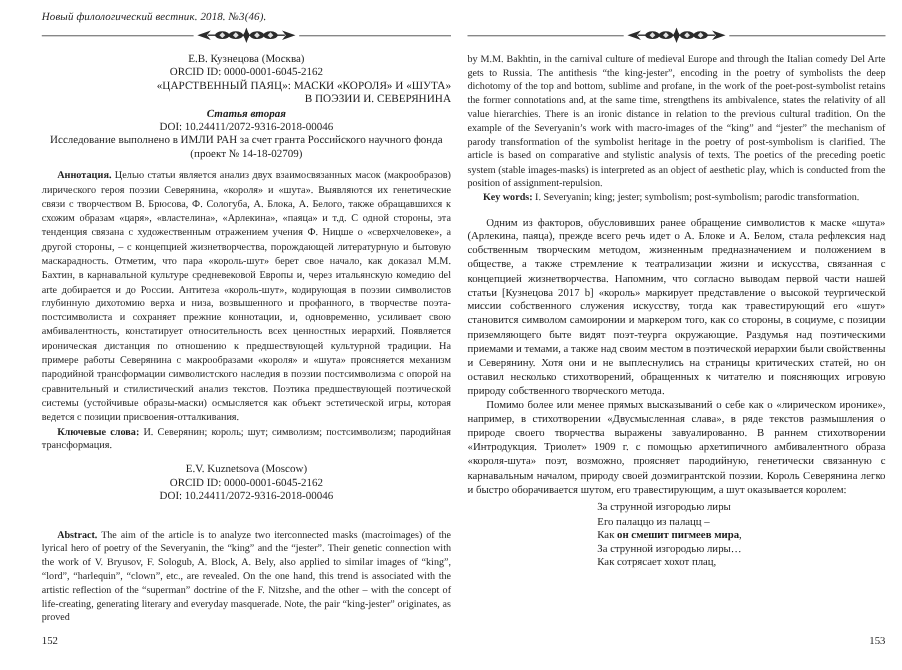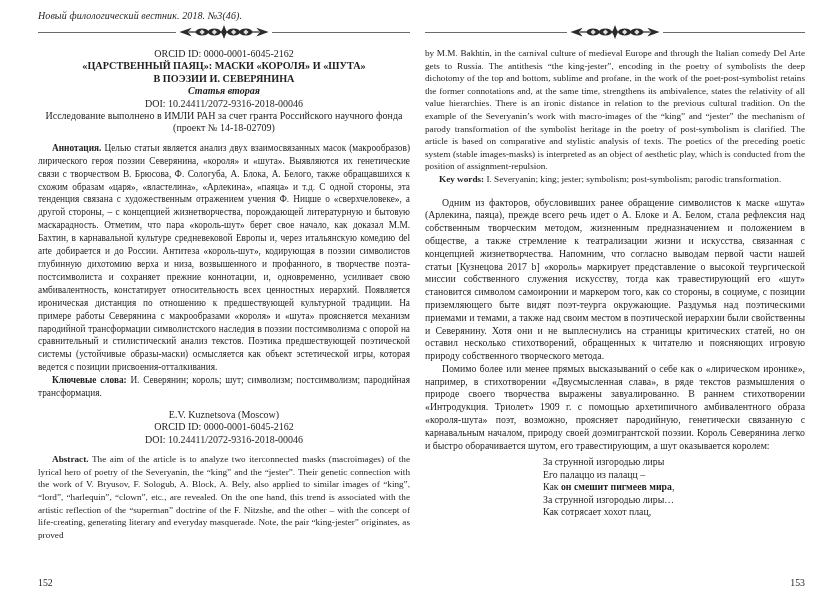--- a/index.html
+++ b/index.html
@@ -16,30 +16,30 @@
   #page-right { left:425px; width:380px; }
 
   .runhead { font-style:italic; font-size:10px; line-height:11px; letter-spacing:0.1px; }
 
   .rule-row { display:flex; align-items:center; margin-top:4px; height:14px; }
   #page-right .rule-row { margin-top:15px; }
   .rule { flex:1 1 auto; height:1px; background:#6a6a6a; }
   .orn { width:92px; height:14px; margin:0 2px; flex:none; }
 
   .tblock { text-align:center; margin-top:9px; font-size:10px; line-height:12.4px; }
-  .tblock .bold { font-weight:bold; font-size:10.2px; }
+  .tblock .bold { font-weight:normal; font-size:10.2px;text-align:right; }
   .tblock .bolditalic { font-weight:bold; font-style:italic; }
 
   .para { text-align:justify; font-size:9.3px; line-height:12.9px; }
   .para.first { margin-top:7px; }
   .para .lead { font-weight:bold; }
   .indent { text-indent:14px; }
 
   .para-en { text-align:justify; font-size:9.2px; line-height:12.6px; }
-  .para-en.first { margin-top:7px; }
+  .para-en.first { margin-top:21px; }
   #abstract-cont { margin-top:8px; }
 
   .body-para { font-size:9.8px; line-height:12.8px; text-align:justify; text-indent:17px;font-family:Liberation Serif, serif; }
   #body-para-1 { margin-top:11px; }
 
   .poem { margin-top:4px; margin-left:118px; font-size:9.8px; line-height:12.4px; }
   .poem b { font-weight:bold; }
 
   .pagenum { position:absolute; top:577px; font-size:9.8px; }
   #pagenum-left  { left:38px; }
@@ -70,20 +70,21 @@
         <path d="M27 5 L30 8 L27 11 L24 8 Z"></path>
         <path d="M41 5 L44 8 L41 11 L38 8 Z"></path>
         <path d="M63 5 L66 8 L63 11 L60 8 Z"></path>
         <path d="M77 5 L80 8 L77 11 L74 8 Z"></path>
       </g>
     </svg>
     <div class="rule"></div>
   </div>
 
   <div class="tblock">
+    <div>Е.В. Кузнецова (Москва)</div>
     <div>ORCID ID: 0000-0001-6045-2162</div>
     <div class="bold">«ЦАРСТВЕННЫЙ ПАЯЦ»: МАСКИ «КОРОЛЯ» И «ШУТА»</div>
     <div class="bold">В ПОЭЗИИ И. СЕВЕРЯНИНА</div>
     <div class="bolditalic">Статья вторая</div>
     <div>DOI: 10.24411/2072-9316-2018-00046</div>
     <div>Исследование выполнено в ИМЛИ РАН за счет гранта Российского научного фонда (проект № 14-18-02709)</div>
   </div>
 
   <p class="para first indent"><b class="lead">Аннотация.</b> <span>Целью статьи является анализ двух взаимосвязанных масок (макрообразов) лирического героя поэзии Северянина, «короля» и «шута». Выявляются их генетические связи с творчеством В. Брюсова, Ф. Сологуба, А. Блока, А. Белого, также обращавшихся к схожим образам «царя», «властелина», «Арлекина», «паяца» и т.д. С одной стороны, эта тенденция связана с художественным отражением учения Ф. Ницше о «сверхчеловеке», а другой стороны, – с концепцией жизнетворчества, порождающей литературную и бытовую маскарадность. Отметим, что пара «король-шут» берет свое начало, как доказал М.М. Бахтин, в карнавальной культуре средневековой Европы и, через итальянскую комедию del arte добирается и до России. Антитеза «король-шут», кодирующая в поэзии символистов глубинную дихотомию верха и низа, возвышенного и профанного, в творчестве поэта-постсимволиста и сохраняет прежние коннотации, и, одновременно, усиливает свою амбивалентность, констатирует относительность всех ценностных иерархий. Появляется ироническая дистанция по отношению к предшествующей культурной традиции. На примере работы Северянина с макрообразами «короля» и «шута» проясняется механизм пародийной трансформации символистского наследия в поэзии постсимволизма с опорой на сравнительный и стилистический анализ текстов. Поэтика предшествующей поэтической системы (устойчивые образы-маски) осмысляется как объект эстетической игры, которая ведется с позиции присвоения-отталкивания.</span></p>
 

